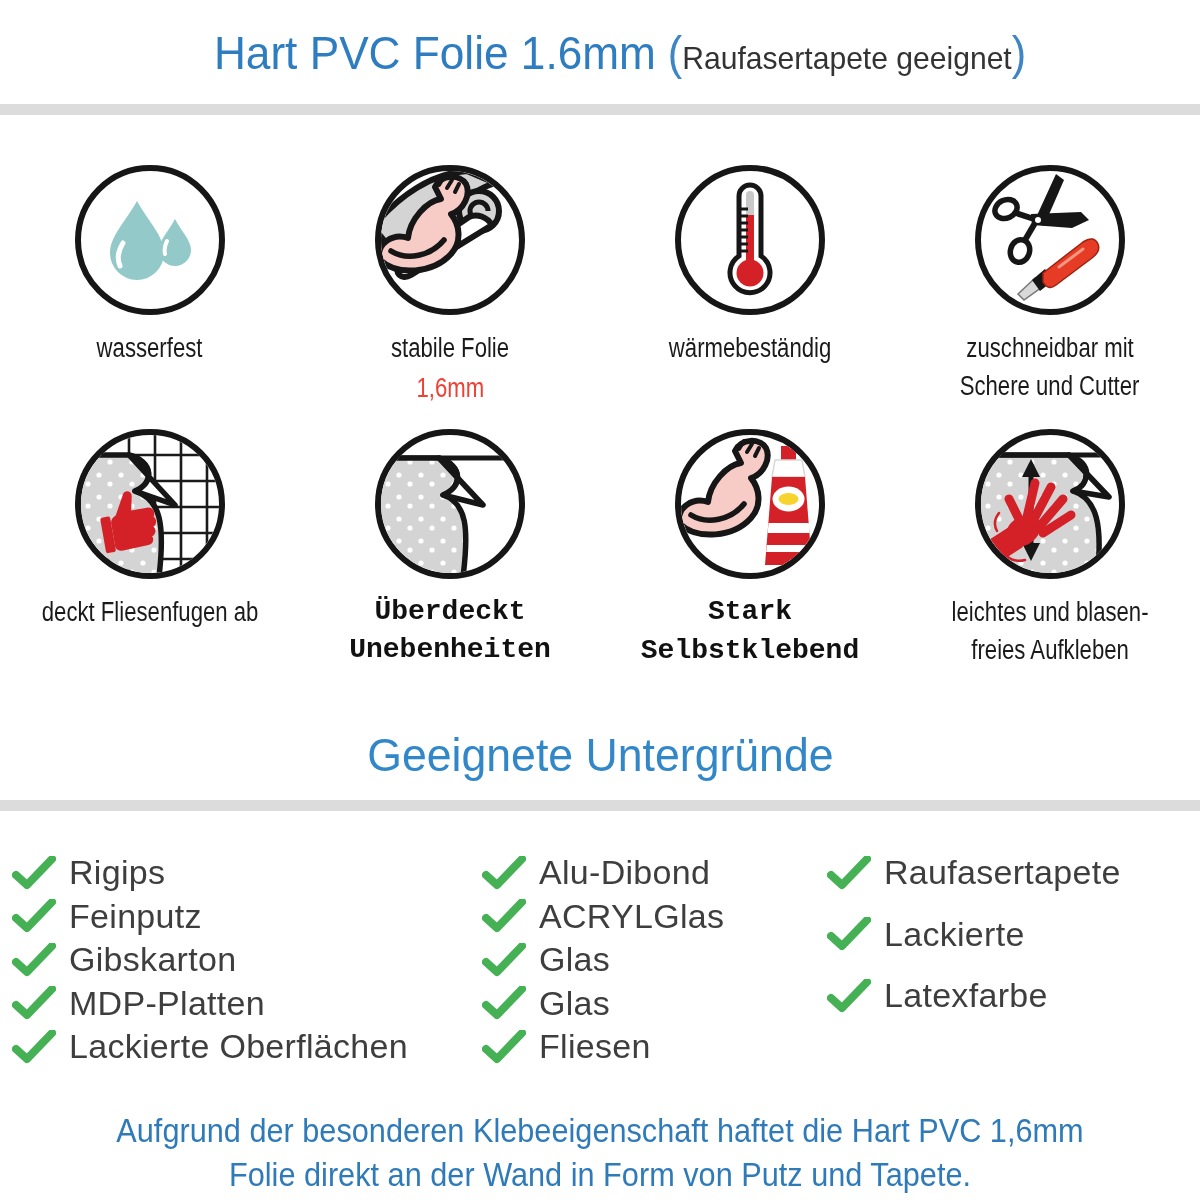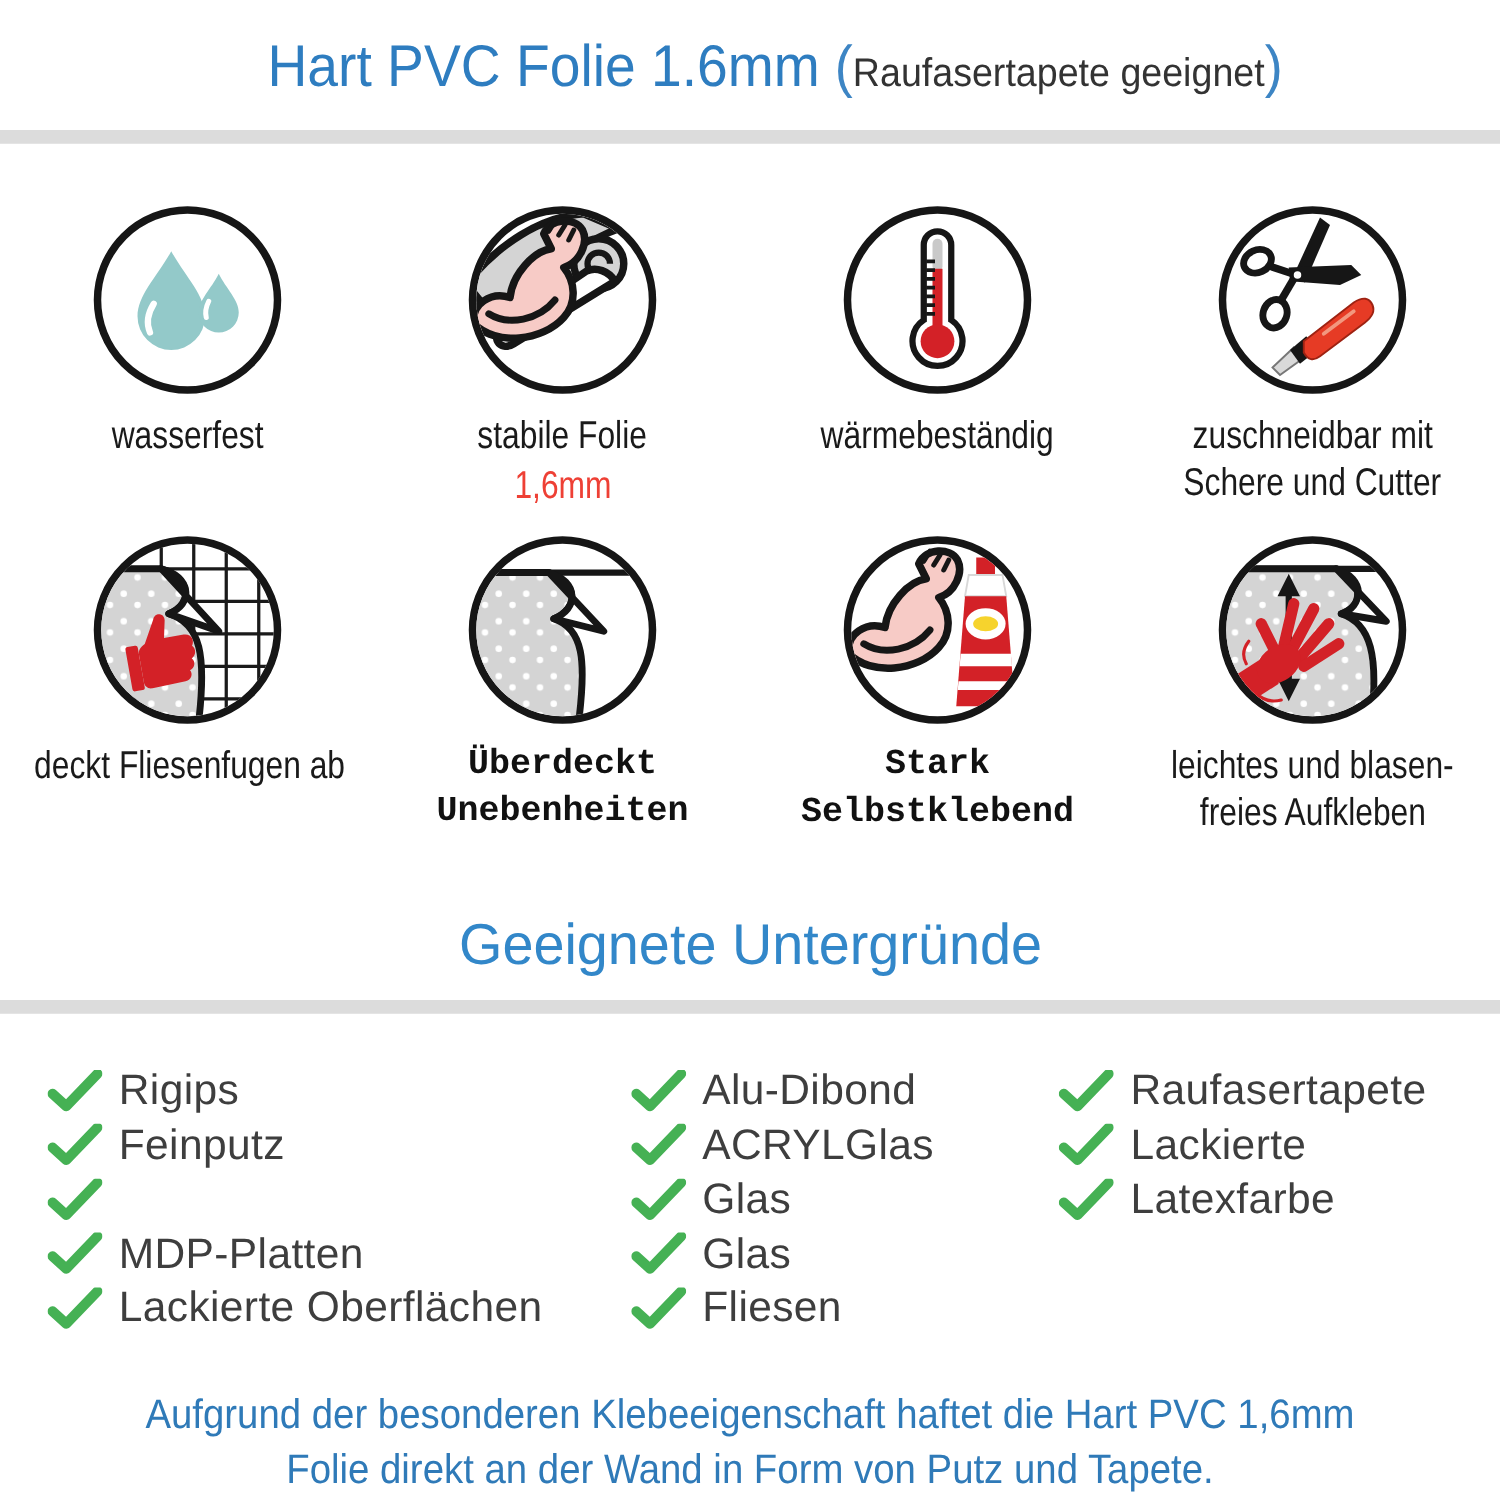--- a/index.html
+++ b/index.html
@@ -8,32 +8,32 @@
   .title-line{display:inline-block;transform:scaleX(.94);white-space:nowrap;}
   .title-main{font-size:47px;color:#2e7dc0;}
   .title-paren{font-size:46px;color:#3d85c4;}
   .title-sub{font-size:32px;color:#333;}
   .bar{height:11px;background:#dcdcdc;width:1200px;}
   .frow{display:grid;grid-template-columns:repeat(4,300px);}
   .frow1{margin-top:46px;}
   .frow1 .feature{height:264px;}
   .feature{text-align:center;}
   .ic{display:block;margin:0 auto;}
-  .cap{font-size:31px;line-height:38px;color:#1a1a1a;margin-top:10px;white-space:nowrap;}
+  .cap{font-size:27px;line-height:38px;color:#1a1a1a;margin-top:10px;white-space:nowrap;}
   .cap .cond{display:inline-block;transform:scaleX(.82);}
   .cap.red-sub{color:#ee4035;margin-top:2px;}
   .cap-bold{font-family:Liberation Mono, monospace;font-weight:700;font-size:28px;line-height:38px;color:#111;margin-top:10px;white-space:nowrap;}
   .heading{text-align:center;margin-top:58px;font-size:46px;color:#3287c9;height:56px;}
   .heading .cond{display:inline-block;transform:scaleX(.97);}
   .bar2{margin-top:16px;}
-  .checklist{display:flex;padding-left:38px;margin-top:40px;}
+  .checklist{display:flex;padding-left:12px;margin-top:40px;}
   .ccol{display:flex;flex-direction:column;}
   .ccol1{width:470px;}
   .ccol2{width:345px;}
-  .ccol3{width:355px;}
+  .ccol3{width:355px;gap:18px;}
   .citem{display:flex;align-items:center;height:43.5px;}
   .check{width:44px;height:34px;margin-right:13px;flex:0 0 auto;}
   .clabel{font-size:34px;color:#3e3e3e;letter-spacing:.3px;white-space:nowrap;}
   .footer{margin-top:40px;text-align:center;font-size:33px;line-height:44px;color:#2f7ab8;}
   .footer .fline{display:block;transform:scaleX(.93);white-space:nowrap;}
 </style>
 </head>
 <body>
 
 <div class="header">
@@ -240,20 +240,21 @@
     <div class="citem">
         <svg class="check" viewBox="0 0 44 34">
           <path d="M4,19 L15,29 L40,3" fill="none" stroke="#45b154" stroke-width="8" stroke-linecap="round" stroke-linejoin="round"></path>
         </svg>
         <span class="clabel">Feinputz</span>
       </div>
     <div class="citem">
         <svg class="check" viewBox="0 0 44 34">
           <path d="M4,19 L15,29 L40,3" fill="none" stroke="#45b154" stroke-width="8" stroke-linecap="round" stroke-linejoin="round"></path>
         </svg>
+        <span class="clabel">Gibskarton</span>
       </div>
     <div class="citem">
         <svg class="check" viewBox="0 0 44 34">
           <path d="M4,19 L15,29 L40,3" fill="none" stroke="#45b154" stroke-width="8" stroke-linecap="round" stroke-linejoin="round"></path>
         </svg>
         <span class="clabel">MDP-Platten</span>
       </div>
     <div class="citem">
         <svg class="check" viewBox="0 0 44 34">
           <path d="M4,19 L15,29 L40,3" fill="none" stroke="#45b154" stroke-width="8" stroke-linecap="round" stroke-linejoin="round"></path>

